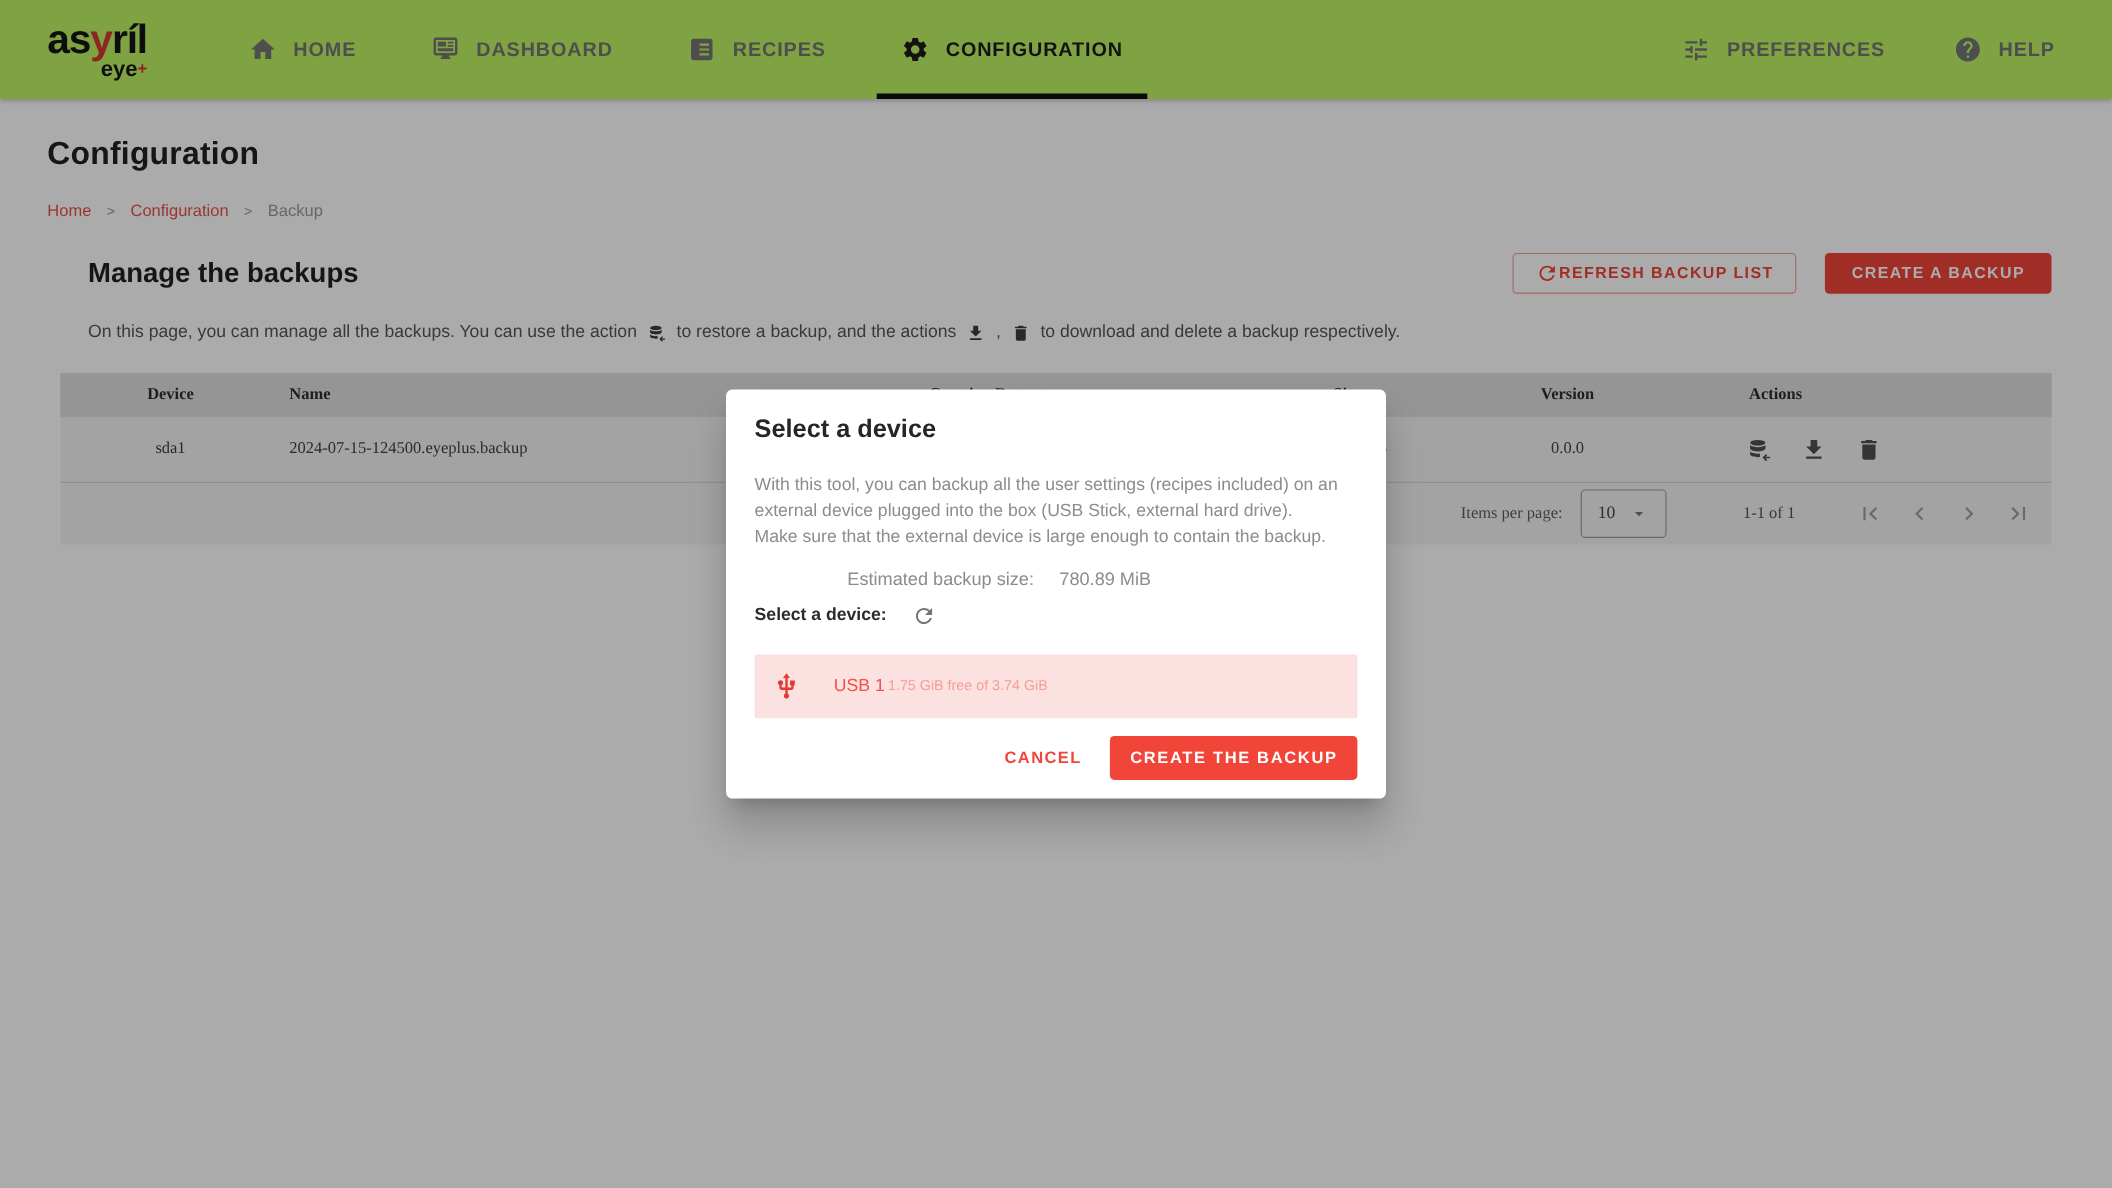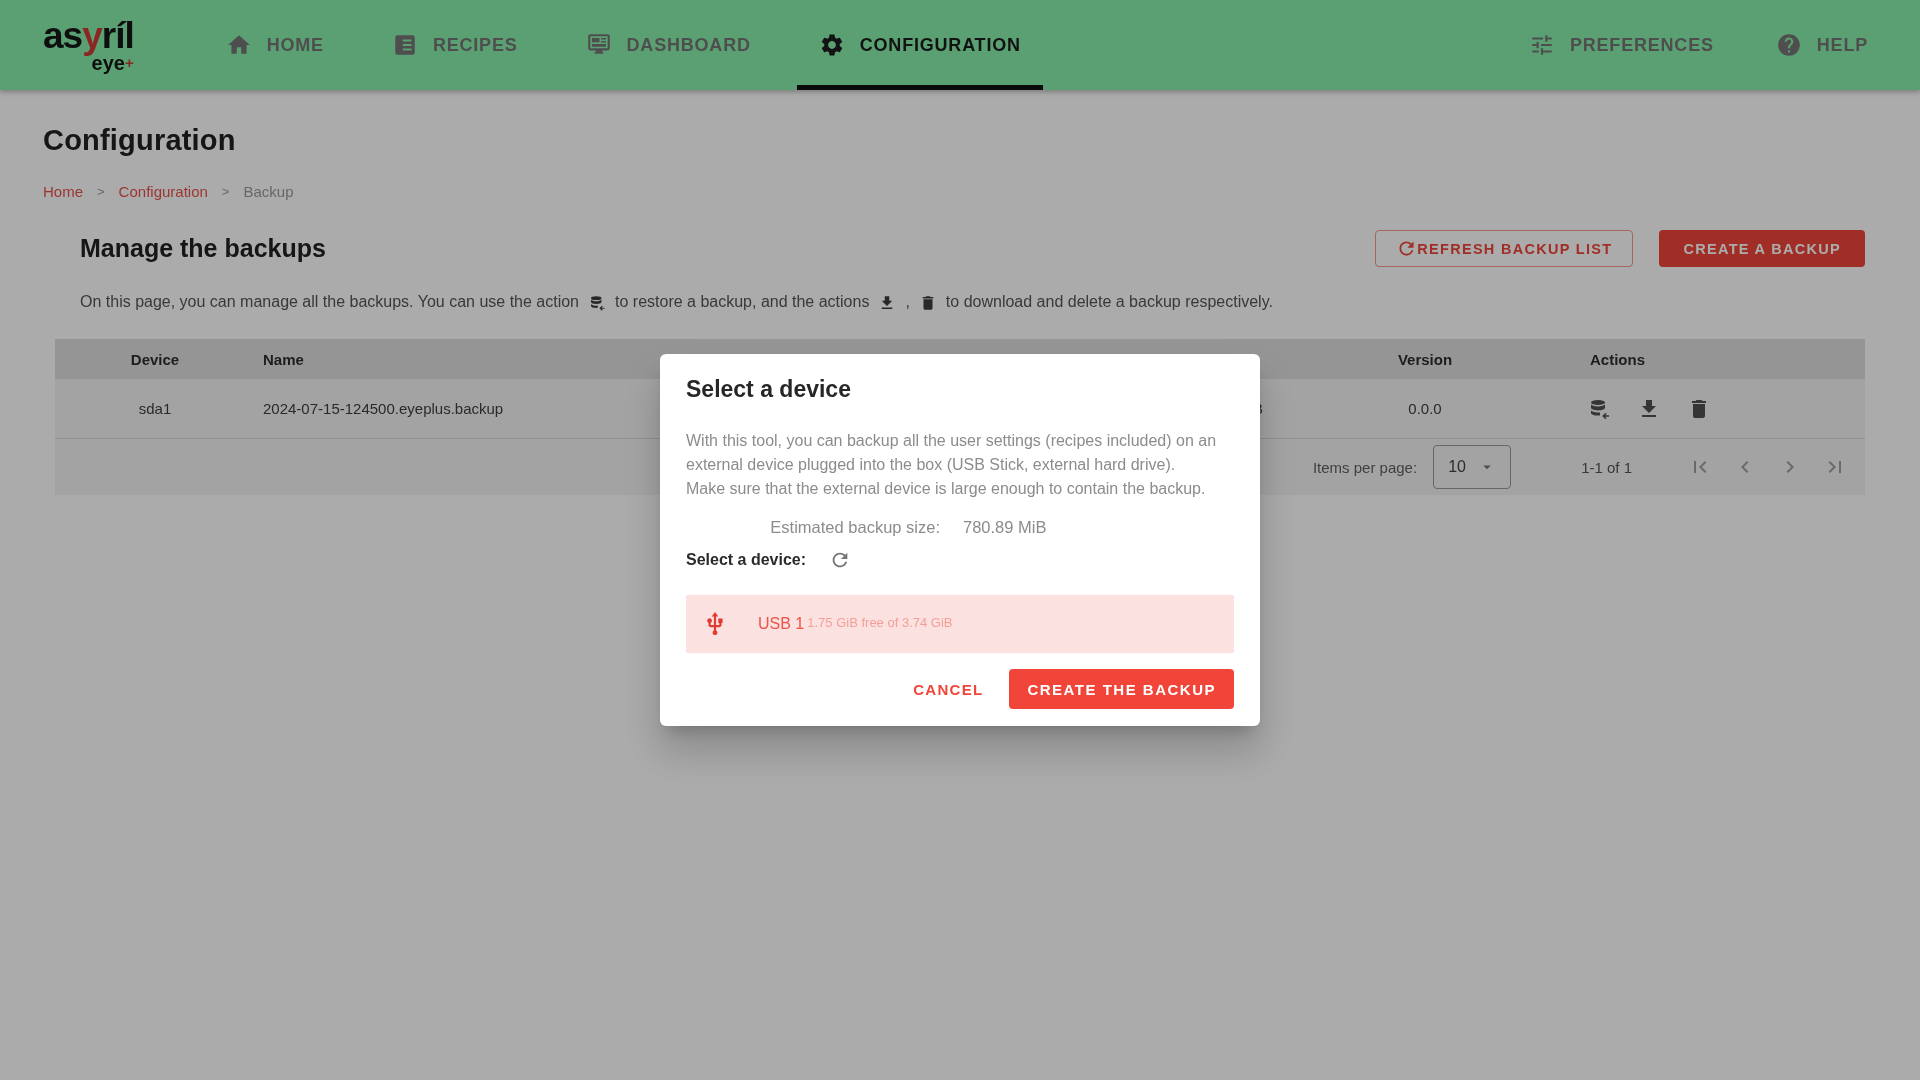--- a/index.html
+++ b/index.html
@@ -5,21 +5,21 @@
   * { box-sizing: border-box; margin: 0; padding: 0; }
   html,body { width:1920px; height:1080px; overflow:hidden; }
   body {
     font-family: "Liberation Sans", "DejaVu Sans", sans-serif;
     background:#ffffff; position:relative; color:#212121;
   }
   svg { display:block; }
 
   
   .navbar {
-    height:90px; background:#86efac; display:flex; align-items:stretch;
+    height:90px; background:#bef264; display:flex; align-items:stretch;
     box-shadow:0 2px 5px rgba(0,0,0,0.28); position:relative; z-index:1;
     padding:0 30px 0 43px;
   }
   .logo { display:flex; flex-direction:column; justify-content:center; cursor:pointer; margin-right:70px; }
   .logo-word { font-size:37px; font-weight:bold; letter-spacing:-1px; color:#161616; line-height:36px; }
   .logo-red { color:#cf3b33; }
   .logo-sub { font-size:20px; font-weight:bold; color:#161616; text-align:right; line-height:18px; letter-spacing:0; }
   .logo-plus { font-size:15px; vertical-align:top; }
   .nav-left { display:flex; align-items:stretch; flex:1; }
   .nav-right { display:flex; align-items:stretch; }
@@ -47,21 +47,21 @@
   .btn { border:none; border-radius:4px; font-family:inherit; font-weight:bold; font-size:14.5px;
          letter-spacing:1.3px; cursor:pointer; display:flex; align-items:center; 
          height:37px; padding:0 20px; background:transparent; }
   .btn-outline { color:#f1453a; border:1px solid rgba(241,69,58,0.55); background:transparent; }
   .btn-filled { color:#ffffff; background:#f1453a; padding:0 24px; }
 
   .desc { margin:26px 0 0 25px; font-size:16px; color:#565656; display:flex; align-items:center; gap:7px; flex-wrap:wrap;text-align:center; }
   .desc .inline-icon { color:#3c3c3c; margin:0 2px; position:relative; top:1px; }
 
   
-  .table { margin-top:28px; background:#f4f4f4; }
+  .table { margin-top:28px; background:#f4f4f4;font-family:Liberation Serif, serif; }
   .trow { display:grid; grid-template-columns:200px 450px 390px 260px 140px 1fr; align-items:center; }
   .thead { background:#dfdfdf; height:40px; font-weight:bold; font-size:15px; color:#2e2e2e; }
   .tbody-row { height:60px; font-size:15px; color:#3e3e3e; border-bottom:1px solid rgba(0,0,0,0.12); }
   .cell-c { text-align:center; justify-self:stretch; }
   .cell-l { text-align:left; padding-left:8px; }
   .cell-actions { padding-left:92px; display:flex; align-items:center; gap:26px; }
   .thead .cell-actions { padding-left:95px; }
   .sort-head { display:flex; align-items:center; justify-content:center; gap:7px; cursor:pointer; }
   .action-btn { background:none; border:none; cursor:pointer; color:#4f4f4f; padding:0; }
 
@@ -115,33 +115,33 @@
       <span class="icon">
         <svg width="26" height="26" viewBox="0 0 24 24" fill="currentColor">
             <path d="M10 20v-6h4v6h5v-8h3L12 3 2 12h3v8z"></path>
           </svg>
       </span>
       <span>HOME</span>
     </a>
     <a class="nav-item">
       <span class="icon">
         <svg width="26" height="26" viewBox="0 0 24 24" fill="currentColor">
-            <path fill-rule="evenodd" d="M5 3h14a2 2 0 0 1 2 2v14a2 2 0 0 1-2 2H5a2 2 0 0 1-2-2V5a2 2 0 0 1 2-2zm5 4v1.8h8V7h-8zm0 4.1v1.8h8v-1.8h-8zm0 4.1V17h8v-1.8h-8z"></path>
-          </svg>
-      </span>
-      <span>RECIPES</span>
-    </a>
-    <a class="nav-item">
-      <span class="icon">
-        <svg width="26" height="26" viewBox="0 0 24 24" fill="currentColor">
             <path fill-rule="evenodd" d="M4 2h16a2 2 0 0 1 2 2v11a2 2 0 0 1-2 2h-5v1.5h1V20H8v-1.5h1V17H4a2 2 0 0 1-2-2V4a2 2 0 0 1 2-2zm0 2v11h16V4H4z"></path>
             <path d="M5.5 5.5h7v4h-7zM14 5.5h4.5V7H14zM14 8.2h4.5v1.5H14zM5.5 11h13v2.5h-13z"></path>
           </svg>
       </span>
       <span>DASHBOARD</span>
+    </a>
+    <a class="nav-item">
+      <span class="icon">
+        <svg width="26" height="26" viewBox="0 0 24 24" fill="currentColor">
+            <path fill-rule="evenodd" d="M5 3h14a2 2 0 0 1 2 2v14a2 2 0 0 1-2 2H5a2 2 0 0 1-2-2V5a2 2 0 0 1 2-2zm5 4v1.8h8V7h-8zm0 4.1v1.8h8v-1.8h-8zm0 4.1V17h8v-1.8h-8z"></path>
+          </svg>
+      </span>
+      <span>RECIPES</span>
     </a>
     <a class="nav-item active">
       <span class="icon">
         <svg width="26" height="26" viewBox="0 0 24 24" fill="currentColor">
             <path d="M19.14 12.94c.04-.3.06-.61.06-.94 0-.32-.02-.64-.07-.94l2.03-1.58c.18-.14.23-.41.12-.61l-1.92-3.32c-.12-.22-.37-.29-.59-.22l-2.39.96c-.5-.38-1.03-.7-1.62-.94l-.36-2.54c-.04-.24-.24-.41-.48-.41h-3.84c-.24 0-.43.17-.47.41l-.36 2.54c-.59.24-1.13.57-1.62.94l-2.39-.96c-.22-.08-.47 0-.59.22L2.74 8.87c-.12.21-.08.47.12.61l2.03 1.58c-.05.3-.09.63-.09.94s.02.64.07.94l-2.03 1.58c-.18.14-.23.41-.12.61l1.92 3.32c.12.22.37.29.59.22l2.39-.96c.5.38 1.03.7 1.62.94l.36 2.54c.05.24.24.41.48.41h3.84c.24 0 .44-.17.47-.41l.36-2.54c.59-.24 1.13-.56 1.62-.94l2.39.96c.22.08.47 0 .59-.22l1.92-3.32c.12-.22.07-.47-.12-.61l-2.01-1.58zM12 15.6c-1.98 0-3.6-1.62-3.6-3.6s1.62-3.6 3.6-3.6 3.6 1.62 3.6 3.6-1.62 3.6-3.6 3.6z"></path>
           </svg>
       </span>
       <span>CONFIGURATION</span>
     </a>
   </nav>

